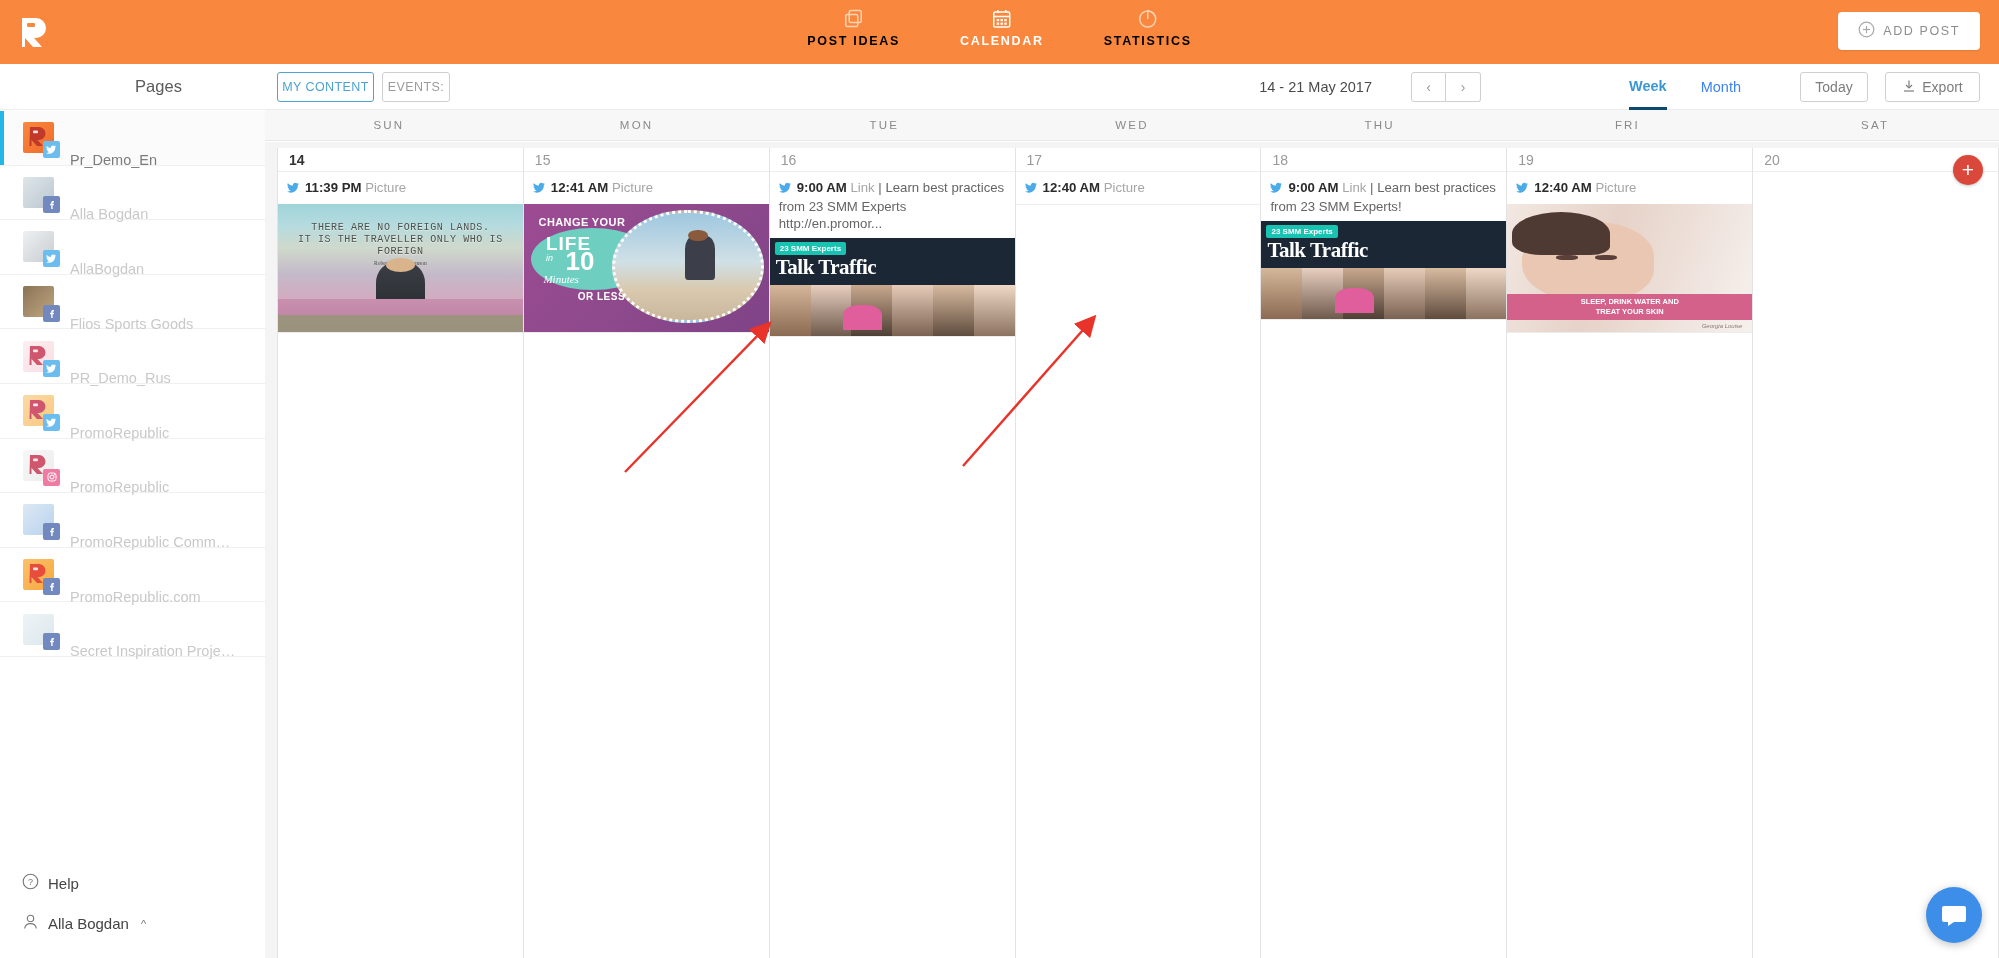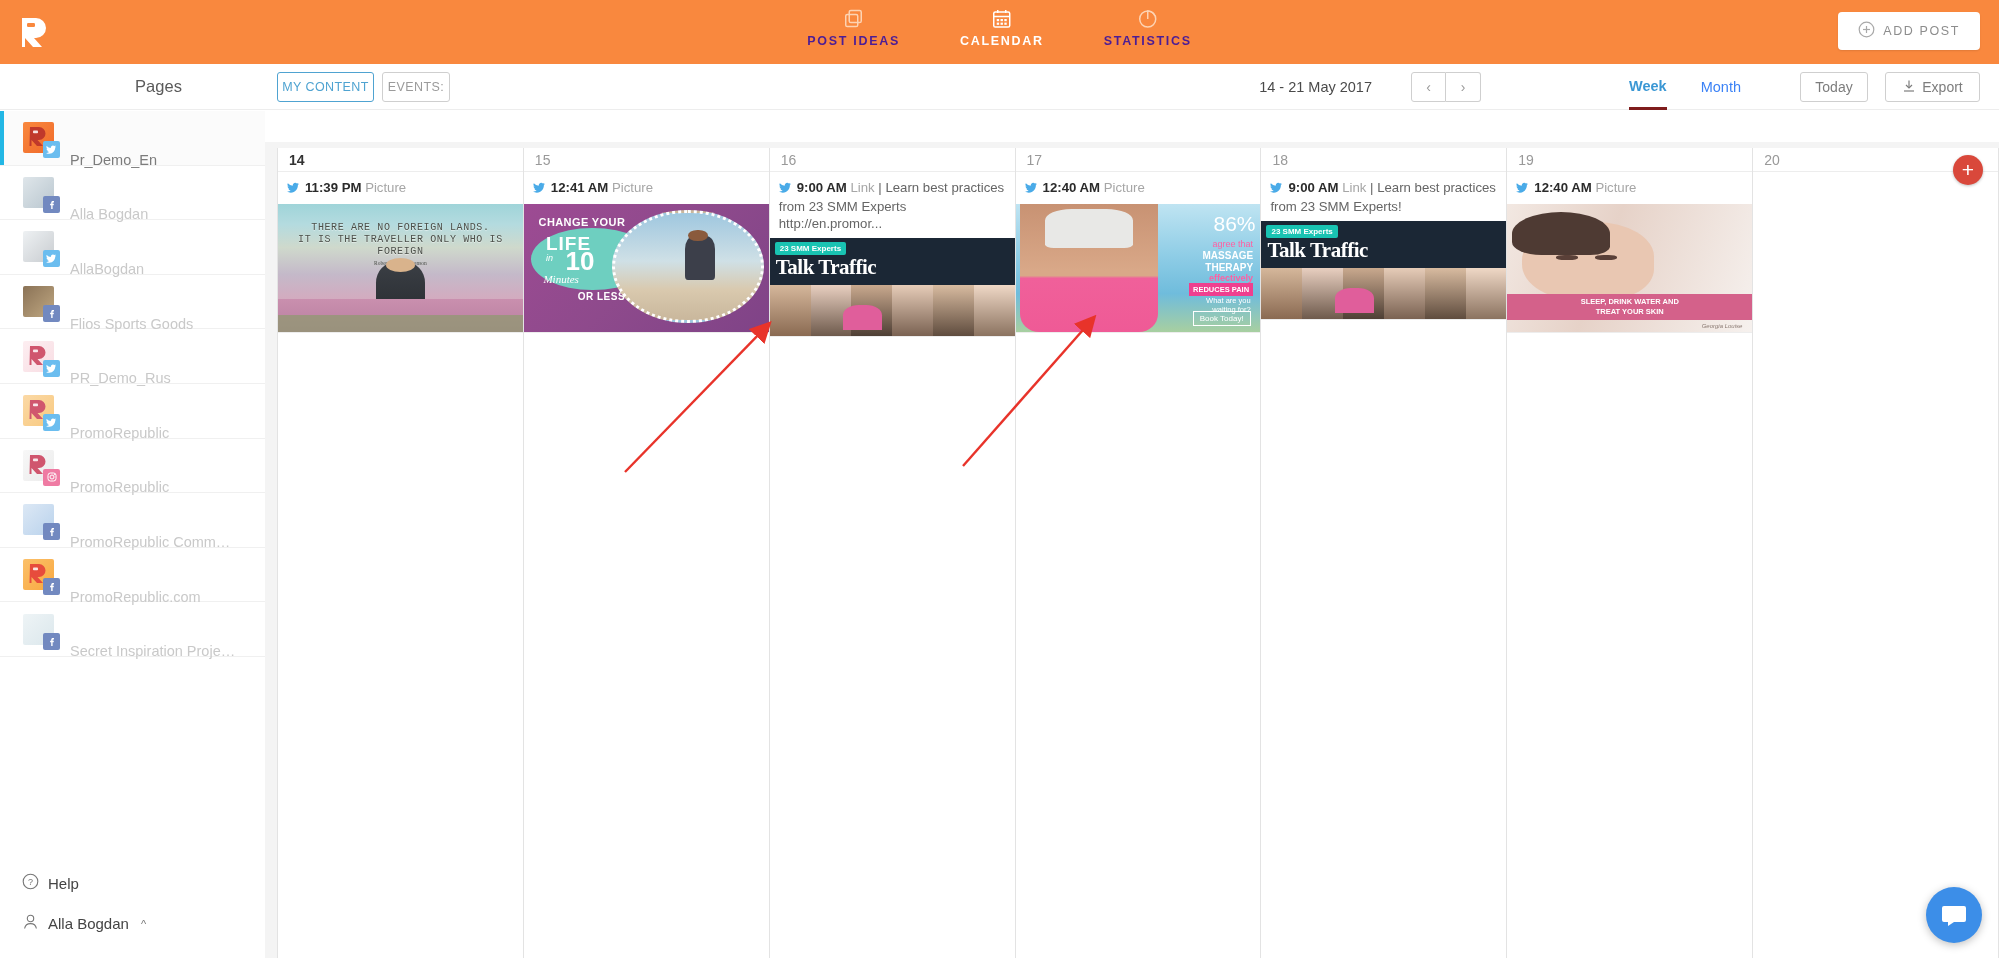--- a/index.html
+++ b/index.html
@@ -19,21 +19,21 @@
     position:absolute; left:50%; transform:translateX(-50%);
     display:flex; align-items:flex-start; gap:52px; top:6px;
   }
   .nav-item{
     display:flex; flex-direction:column; align-items:center;
     cursor:pointer; padding:2px 4px;
   }
   .nav-icon{ height:22px; display:flex; align-items:center; justify-content:center; margin-bottom:4px;}
   .nav-label{
     font-size:12.5px; letter-spacing:1.7px; font-weight:bold;
-    color:#4c1d95;
+    color:#000000;
   }
   .nav-item.active .nav-label{ color:#ffffff; }
   .add-post{
     position:absolute; right:19px; top:12px;
     background:#fff; border-radius:4px; height:38px;
     display:flex; align-items:center; gap:8px;
     padding:3px 20px; cursor:pointer;
     box-shadow:0 1px 2px rgba(0,0,0,.10);
   }
   .add-post .lbl{ font-size:12.5px; letter-spacing:1.6px; color:#8d8d8d; font-weight:500;}
@@ -99,21 +99,21 @@
   }
   .navbtns{ position:absolute; right:518px; top:8px; display:flex; }
   .navbtn{
     width:35px;height:30px;border:1px solid #cfcfcf;display:flex;align-items:center;
     justify-content:center;cursor:pointer;color:#9a9a9a;font-size:14px;background:#fff;
   }
   .navbtn.l{ border-radius:3px 0 0 3px; }
   .navbtn.r{ border-left:none; border-radius:0 3px 3px 0; }
   .viewtabs{ position:absolute; right:258px; top:0; height:46px; display:flex; align-items:center; gap:34px;}
   .viewtab{ font-size:14.5px; color:#3b82f6; cursor:pointer; height:46px; display:flex; align-items:center;}
-  .viewtab.active{ color:#3a97d4; font-weight:bold; border-bottom:3px solid #7f1d1d; }
+  .viewtab.active{ color:#3a97d4; font-weight:bold; border-bottom:3px solid #0c4a6e; }
   .tbtn{
     position:absolute; top:8px; height:30px; border:1px solid #cfcfcf; border-radius:3px;
     display:flex; align-items:center; justify-content:center; gap:6px; font-size:14px;
     color:#7d7d7d; cursor:pointer; background:#fff;
   }
   .tbtn.today{ right:131px; width:68px; }
   .tbtn.export{ right:19px; width:95px; }
   
   .dayhead{ height:31px; display:flex; background:#f7f7f7; border-bottom:1px solid #e6e6e6;}
   .dh{
@@ -394,20 +394,29 @@
         <svg width="14" height="14" viewBox="0 0 14 14">
             <line x1="7" y1="1.5" x2="7" y2="8.5" stroke="#7d7d7d" stroke-width="1.2"></line>
             <path d="M4 6 L7 9 L10 6" fill="none" stroke="#7d7d7d" stroke-width="1.2"></path>
             <line x1="2" y1="12" x2="12" y2="12" stroke="#7d7d7d" stroke-width="1.2"></line>
           </svg>
       </span>
       <span>Export</span>
     </div>
   </div>
 
+  <div class="dayhead" id="day-head">
+      <div class="dh">SUN</div>
+      <div class="dh">MON</div>
+      <div class="dh">TUE</div>
+      <div class="dh">WED</div>
+      <div class="dh">THU</div>
+      <div class="dh">FRI</div>
+      <div class="dh">SAT</div>
+    </div>
   <div class="grid" id="week-grid">
       <div class="col today">
         <div class="dnum">14</div>
         <div class="post">
           <div class="post-meta"><span class="tw-bird"><svg width="13" height="13" viewBox="0 0 11 11">
                 <path d="M10 2.4c-.4.2-.8.3-1.2.35.43-.26.76-.67.92-1.16-.4.24-.85.41-1.33.5A2.1 2.1 0 0 0 4.83 3.6c0 .17.02.33.05.48A5.95 5.95 0 0 1 .73 1.9a2.1 2.1 0 0 0 .65 2.8 2.07 2.07 0 0 1-.95-.26v.03c0 1.02.72 1.87 1.68 2.06a2.1 2.1 0 0 1-.95.04 2.1 2.1 0 0 0 1.96 1.46A4.22 4.22 0 0 1 0 8.9a5.94 5.94 0 0 0 3.22.94c3.86 0 5.98-3.2 5.98-5.98V3.6A4.27 4.27 0 0 0 10 2.4z" fill="#4aabe8"></path>
               </svg></span><span class="ptime">11:39 PM</span> <span class="ptype">Picture</span></div>
           <div class="thumb th-trav">
             <div style="position:absolute;left:8%;right:8%;top:14%;text-align:center;font-family:Liberation Mono, monospace;font-size:10px;letter-spacing:.6px;color:#4b4f49;line-height:12px;text-shadow:0 1px 1px rgba(255,255,255,.6)">THERE ARE NO FOREIGN LANDS.<br>IT IS THE TRAVELLER ONLY WHO IS<br>FOREIGN</div>
             <div style="position:absolute;left:0;right:0;top:44%;text-align:center;font-family:'Liberation Serif',serif;font-size:5.5px;color:#4b4f49">Robert Louis Stevenson</div>
@@ -458,32 +467,20 @@
             <div style="position:absolute;left:30%;bottom:6%;width:16%;height:26%;background:#e05e9b;border-radius:40% 40% 0 0"></div>
           </div>
         </div>
       </div>
       <div class="col">
         <div class="dnum">17</div>
         <div class="post">
           <div class="post-meta"><span class="tw-bird"><svg width="13" height="13" viewBox="0 0 11 11">
                 <path d="M10 2.4c-.4.2-.8.3-1.2.35.43-.26.76-.67.92-1.16-.4.24-.85.41-1.33.5A2.1 2.1 0 0 0 4.83 3.6c0 .17.02.33.05.48A5.95 5.95 0 0 1 .73 1.9a2.1 2.1 0 0 0 .65 2.8 2.07 2.07 0 0 1-.95-.26v.03c0 1.02.72 1.87 1.68 2.06a2.1 2.1 0 0 1-.95.04 2.1 2.1 0 0 0 1.96 1.46A4.22 4.22 0 0 1 0 8.9a5.94 5.94 0 0 0 3.22.94c3.86 0 5.98-3.2 5.98-5.98V3.6A4.27 4.27 0 0 0 10 2.4z" fill="#4aabe8"></path>
               </svg></span><span class="ptime">12:40 AM</span> <span class="ptype">Picture</span></div>
-          <div class="thumb th-mass">
-            <div style="position:absolute;left:2%;top:0;width:56%;height:100%;background:linear-gradient(180deg,#c89273 0%,#d9a888 52%,#d9a888 56%,#f0609a 58%,#ef5a96 100%);border-radius:0 0 14% 14%"></div>
-            <div style="position:absolute;left:12%;top:4%;width:36%;height:30%;background:#e8e8e6;border-radius:30% 30% 10% 10%"></div>
-            <div style="position:absolute;right:2%;top:6%;font-size:21px;color:#fff;font-weight:300">86%</div>
-            <div style="position:absolute;right:3%;top:27%;font-size:9px;color:#ff5fa2">agree that</div>
-            <div style="position:absolute;right:3%;top:36%;font-size:10px;color:#fff;font-weight:bold">MASSAGE</div>
-            <div style="position:absolute;right:3%;top:45%;font-size:10px;color:#fff;font-weight:bold">THERAPY</div>
-            <div style="position:absolute;right:3%;top:54%;font-size:9px;color:#ff5fa2;font-weight:bold">effectively</div>
-            <div style="position:absolute;right:3%;top:62%;background:#ef3f8f;color:#fff;font-size:7.5px;font-weight:bold;padding:2px 4px">REDUCES PAIN</div>
-            <div style="position:absolute;right:4%;top:72%;font-size:7.5px;color:#fff;text-align:right">What are you<br>waiting for?</div>
-            <div style="position:absolute;right:4%;bottom:5%;border:1px solid #fff;color:#fff;font-size:8px;padding:2px 6px">Book Today!</div>
-          </div>
         </div>
       </div>
       <div class="col">
         <div class="dnum">18</div>
         <div class="post">
           <div class="post-meta"><span class="tw-bird"><svg width="13" height="13" viewBox="0 0 11 11">
                 <path d="M10 2.4c-.4.2-.8.3-1.2.35.43-.26.76-.67.92-1.16-.4.24-.85.41-1.33.5A2.1 2.1 0 0 0 4.83 3.6c0 .17.02.33.05.48A5.95 5.95 0 0 1 .73 1.9a2.1 2.1 0 0 0 .65 2.8 2.07 2.07 0 0 1-.95-.26v.03c0 1.02.72 1.87 1.68 2.06a2.1 2.1 0 0 1-.95.04 2.1 2.1 0 0 0 1.96 1.46A4.22 4.22 0 0 1 0 8.9a5.94 5.94 0 0 0 3.22.94c3.86 0 5.98-3.2 5.98-5.98V3.6A4.27 4.27 0 0 0 10 2.4z" fill="#4aabe8"></path>
               </svg></span><span class="ptime">9:00 AM</span> <span class="ptype">Link</span> <span class="ptxt">| Learn best practices from 23 SMM Experts!</span></div>
           <div class="thumb th-talk" style="height:98px">
             <div style="position:absolute;left:5px;top:4px;background:#19c3b2;color:#fff;font-size:8px;font-weight:bold;padding:2px 5px;border-radius:2px">23 SMM Experts</div>

